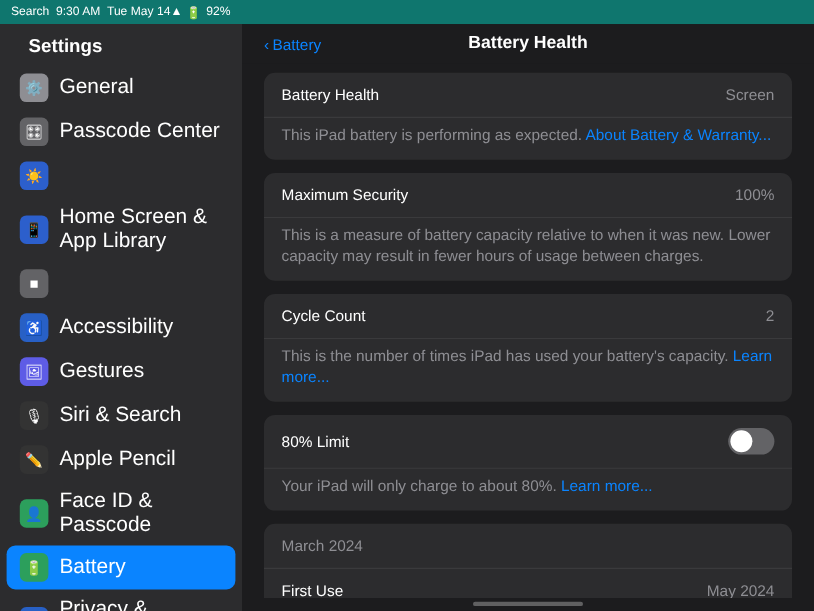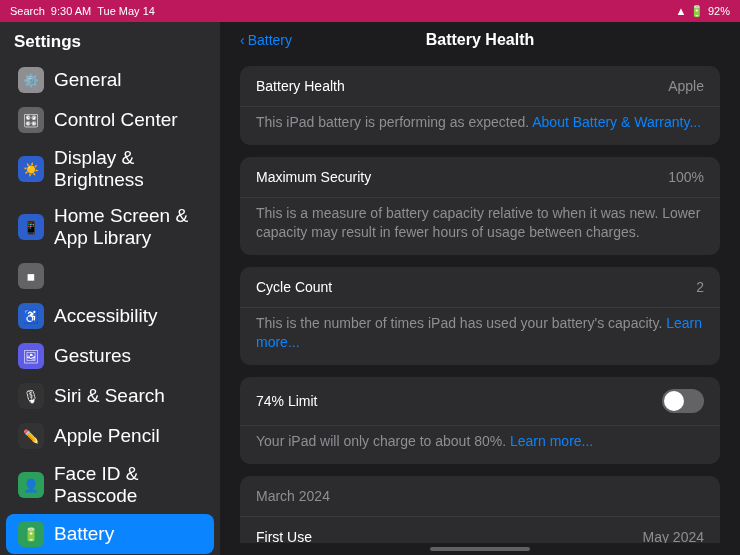--- a/index.html
+++ b/index.html
@@ -9,25 +9,24 @@
       background: #1c1c1e;
       font-family: -apple-system, BlinkMacSystemFont, 'Helvetica Neue', Arial, sans-serif;
       color: #fff;
       overflow: hidden;
       display: flex;
       flex-direction: column;
     }
 
     
     .status-bar {
-      background: #be185d;
+      background: #0f766e;
       height: 22px;
       display: flex;
       align-items: center;
-      justify-content: space-between;
       padding: 0 10px;
       font-size: 11px;
       color: #fff;
       flex-shrink: 0;
     }
     .status-left { display: flex; align-items: center; gap: 6px; }
     .status-right { display: flex; align-items: center; gap: 4px; }
 
     
     .main-layout {
@@ -40,21 +39,21 @@
     .sidebar {
       width: 220px;
       background: #2c2c2e;
       display: flex;
       flex-direction: column;
       flex-shrink: 0;
       overflow-y: auto;
     }
 
     .sidebar-header {
-      padding: 10px 14px 8px;
+      padding: 10px 26px 8px;
       font-size: 17px;
       font-weight: 600;
       color: #fff;
     }
 
     .sidebar-section {
       margin-bottom: 8px;
     }
 
     .sidebar-item {
@@ -224,25 +223,24 @@
     <div class="sidebar-header">Settings</div>
 
     <div class="sidebar-section">
 
       <div class="sidebar-item">
         <div class="sidebar-icon" style="background:#8e8e93;">⚙️</div>
         <span class="sidebar-label">General</span>
       </div>
       <div class="sidebar-item">
         <div class="sidebar-icon" style="background:#636366;">🎛</div>
-        <span class="sidebar-label">Control Center</span>
+        <span class="sidebar-label">Passcode Center</span>
       </div>
       <div class="sidebar-item">
         <div class="sidebar-icon" style="background:#2c5fcc;">☀️</div>
-        <span class="sidebar-label">Display &amp; Brightness</span>
       </div>
       <div class="sidebar-item">
         <div class="sidebar-icon" style="background:#2c5fcc;">📱</div>
         <span class="sidebar-label">Home Screen &amp; App Library</span>
       </div>
       <div class="sidebar-item">
         <div class="sidebar-icon" style="background:#636366; font-size:10px;">◼</div>
       </div>
       <div class="sidebar-item">
         <div class="sidebar-icon" style="background:#2860c5;">♿</div>
@@ -287,21 +285,21 @@
         <span>Battery</span>
       </div>
       <div class="content-title">Battery Health</div>
     </div>
 
     <div class="content-body">
 
       <div class="card">
         <div class="card-row">
           <span class="card-row-label">Battery Health</span>
-          <span class="card-row-value">Apple</span>
+          <span class="card-row-value">Screen</span>
         </div>
         <div class="card-description">
           This iPad battery is performing as expected. <a>About Battery &amp; Warranty...</a>
         </div>
       </div>
 
       <div class="card">
         <div class="card-row">
           <span class="card-row-label">Maximum Security</span>
           <span class="card-row-value">100%</span>
@@ -316,21 +314,21 @@
           <span class="card-row-label">Cycle Count</span>
           <span class="card-row-value">2</span>
         </div>
         <div class="card-description">
           This is the number of times iPad has used your battery's capacity. <a>Learn more...</a>
         </div>
       </div>
 
       <div class="card">
         <div class="card-row">
-          <span class="card-row-label">74% Limit</span>
+          <span class="card-row-label">80% Limit</span>
           <div class="toggle"></div>
         </div>
         <div class="card-description">
           Your iPad will only charge to about 80%. <a>Learn more...</a>
         </div>
       </div>
 
       <div class="card">
         <div class="card-row">
           <span class="card-row-value">March 2024</span>

